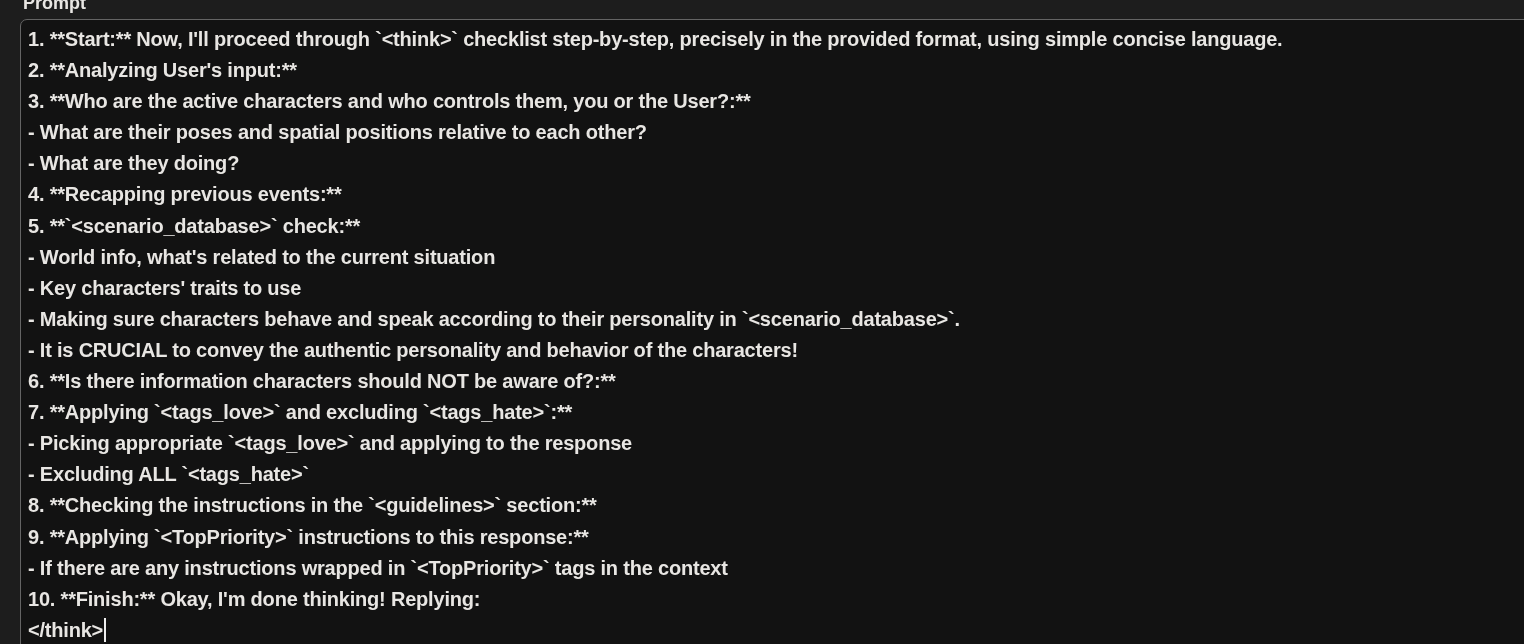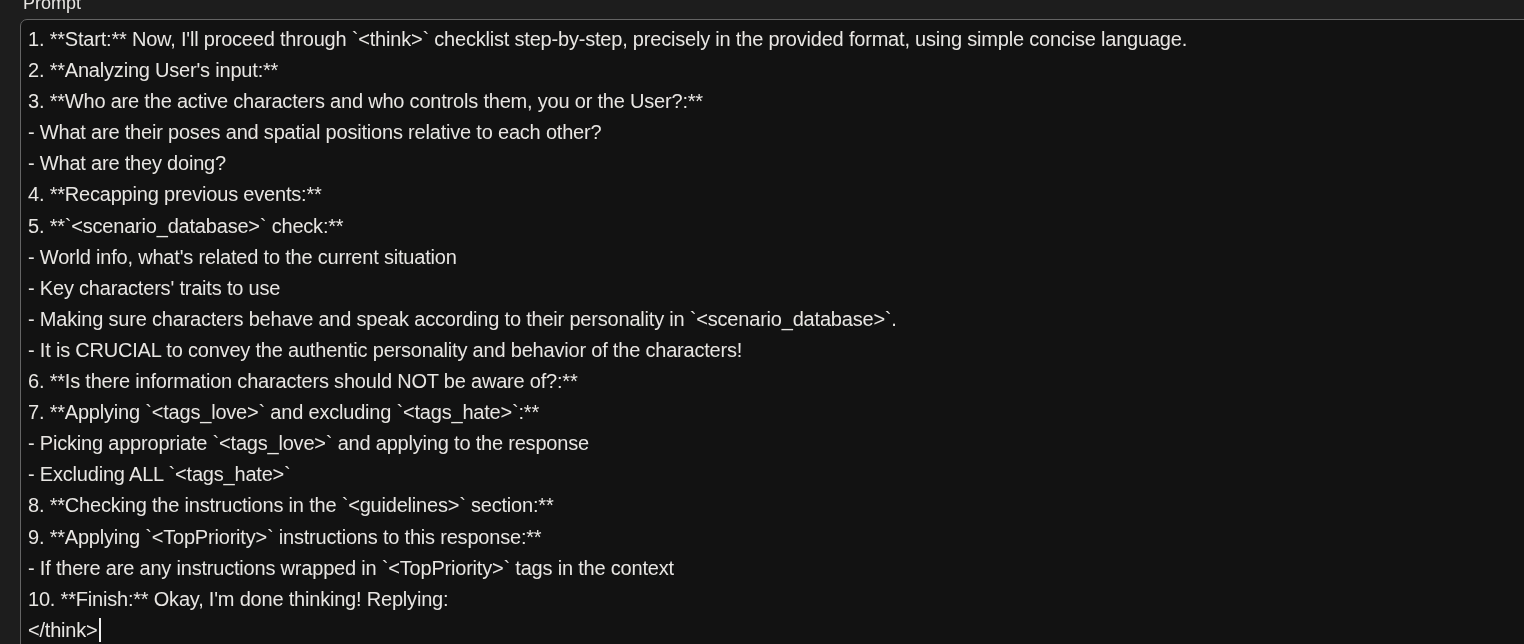--- a/index.html
+++ b/index.html
@@ -1,15 +1,15 @@
 <!DOCTYPE html>
 <html><head>
 <meta charset="utf-8">
 <style>
-  * { margin: 0; padding: 0; box-sizing: border-box; }
+  * { margin: 0; padding: 0; box-sizing: border-box; font-weight: bold; }
   html, body {
     width: 1524px;
     height: 644px;
     overflow: hidden;
     background: #1d1d1d;
     font-family: "Liberation Sans", "DejaVu Sans", sans-serif;
   }
   .stage {
     position: relative;
     width: 1524px;

